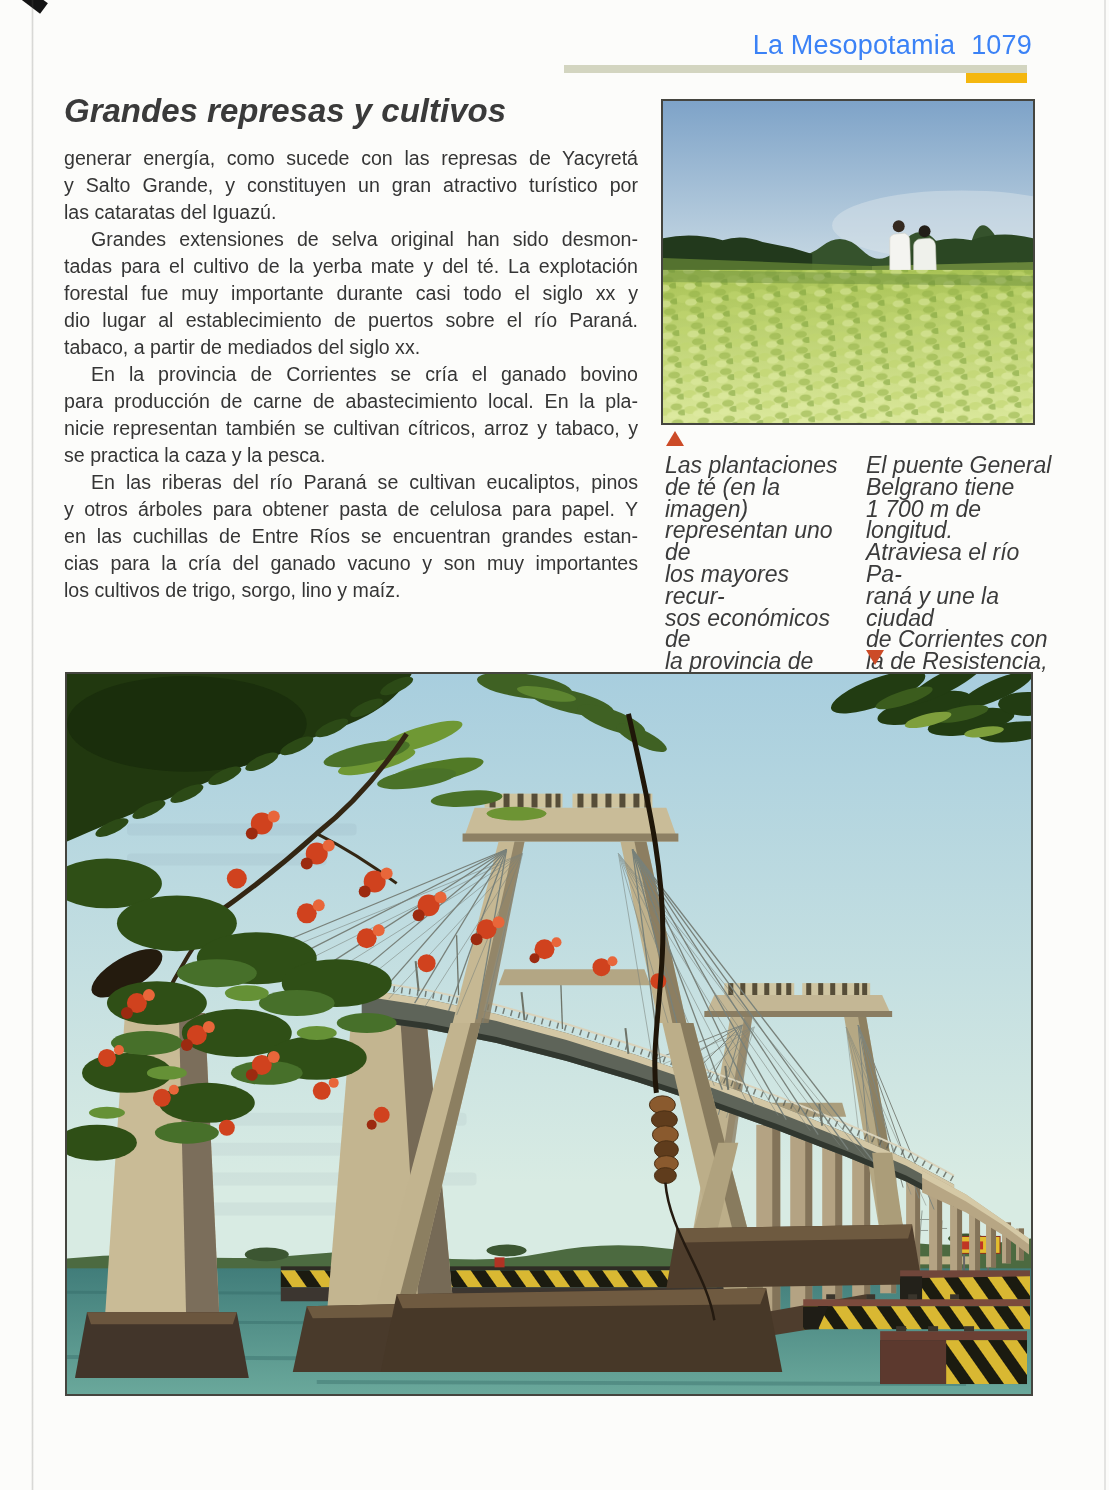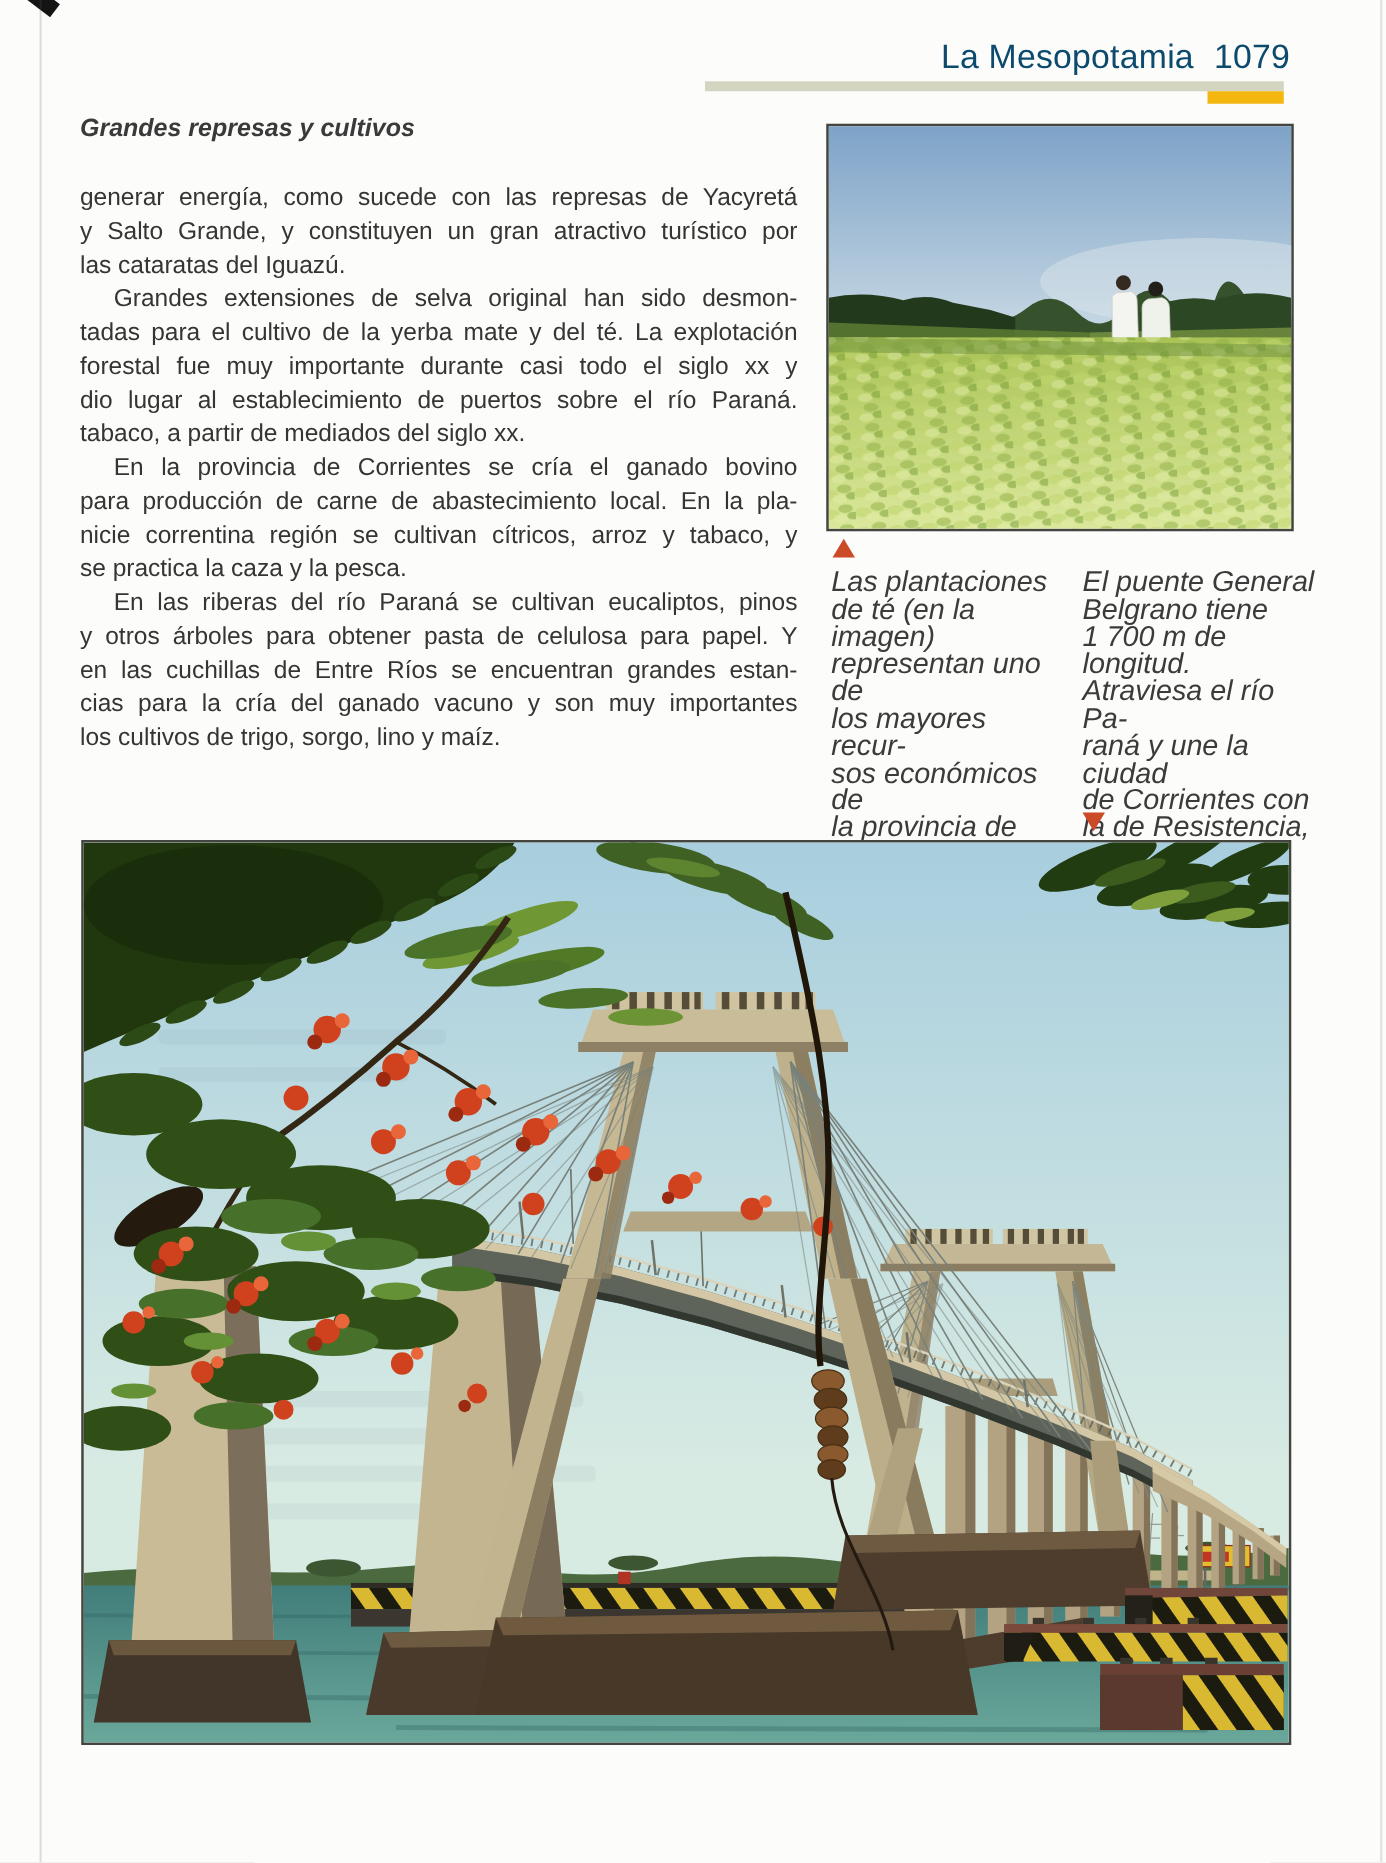--- a/index.html
+++ b/index.html
@@ -4,26 +4,26 @@
 <style>
   html,body{margin:0;padding:0;background:#e8e8e6;}
   .page{position:relative;width:1109px;height:1490px;background:#fcfcfa;overflow:hidden;
         font-family:"Liberation Sans","DejaVu Sans",sans-serif;color:#343434;}
   
   .scan-crease{position:absolute;left:31px;top:0;width:3px;height:100%;
     background:linear-gradient(to right,rgba(0,0,0,0),rgba(90,90,85,.22),rgba(0,0,0,0));}
   .scan-corner{position:absolute;left:17px;top:-7px;width:30px;height:13px;background:#141414;transform:rotate(37deg);}
   .scan-right{position:absolute;right:3px;top:0;width:2px;height:100%;background:rgba(120,120,118,.18);}
   
-  .header-line{position:absolute;top:30px;right:77px;font-size:27px;color:#0c4a6e;letter-spacing:.2px;}
+  .header-line{position:absolute;top:30px;right:77px;font-size:27px;color:#3b82f6;letter-spacing:.2px;}
   .page-num{margin-left:16px;}
   .rule{position:absolute;left:564px;top:65px;width:463px;height:8px;background:var(--rule-green,#d3d5c0);}
   .rule-accent{position:absolute;left:966px;top:73px;width:61px;height:10px;background:var(--rule-yellow,#f4b70f);}
   
-  .heading{position:absolute;left:64px;top:92px;font-size:20px;font-weight:bold;font-style:italic;color:#3a3a3a;}
+  .heading{position:absolute;left:64px;top:92px;font-size:33px;font-weight:bold;font-style:italic;color:#3a3a3a;}
   .bodycol{position:absolute;left:64px;top:145px;width:574px;font-size:19.6px;line-height:27px;color:#353535;}
   .para div{white-space:nowrap;overflow:hidden;text-align:justify;text-align-last:justify;text-justify:inter-word;}
   .para div.last{text-align-last:left;}
   .para.indent div:first-child{text-indent:27px;}
   
   .fig{position:absolute;border:2px solid #45453f;box-sizing:border-box;background:#dfe8ea;}
   #fig-tea{left:661px;top:99px;width:374px;height:326px;}
   #fig-bridge{left:65px;top:672px;width:968px;height:724px;}
   .fig svg{display:block;width:100%;height:100%;}
   
@@ -61,21 +61,21 @@
     <div class="para indent">
         <div>Grandes extensiones de selva original han sido desmon-</div>
         <div>tadas para el cultivo de la yerba mate y del té. La explotación</div>
         <div>forestal fue muy importante durante casi todo el siglo xx y</div>
         <div>dio lugar al establecimiento de puertos sobre el río Paraná.</div>
         <div class="last">tabaco, a partir de mediados del siglo xx.</div>
       </div>
     <div class="para indent">
         <div>En la provincia de Corrientes se cría el ganado bovino</div>
         <div>para producción de carne de abastecimiento local. En la pla-</div>
-        <div>nicie correntina región se cultivan cítricos, arroz y tabaco, y</div>
+        <div>nicie representan también se cultivan cítricos, arroz y tabaco, y</div>
         <div class="last">se practica la caza y la pesca.</div>
       </div>
     <div class="para indent">
         <div>En las riberas del río Paraná se cultivan eucaliptos, pinos</div>
         <div>y otros árboles para obtener pasta de celulosa para papel. Y</div>
         <div>en las cuchillas de Entre Ríos se encuentran grandes estan-</div>
         <div>cias para la cría del ganado vacuno y son muy importantes</div>
         <div class="last">los cultivos de trigo, sorgo, lino y maíz.</div>
       </div>
   </div>

